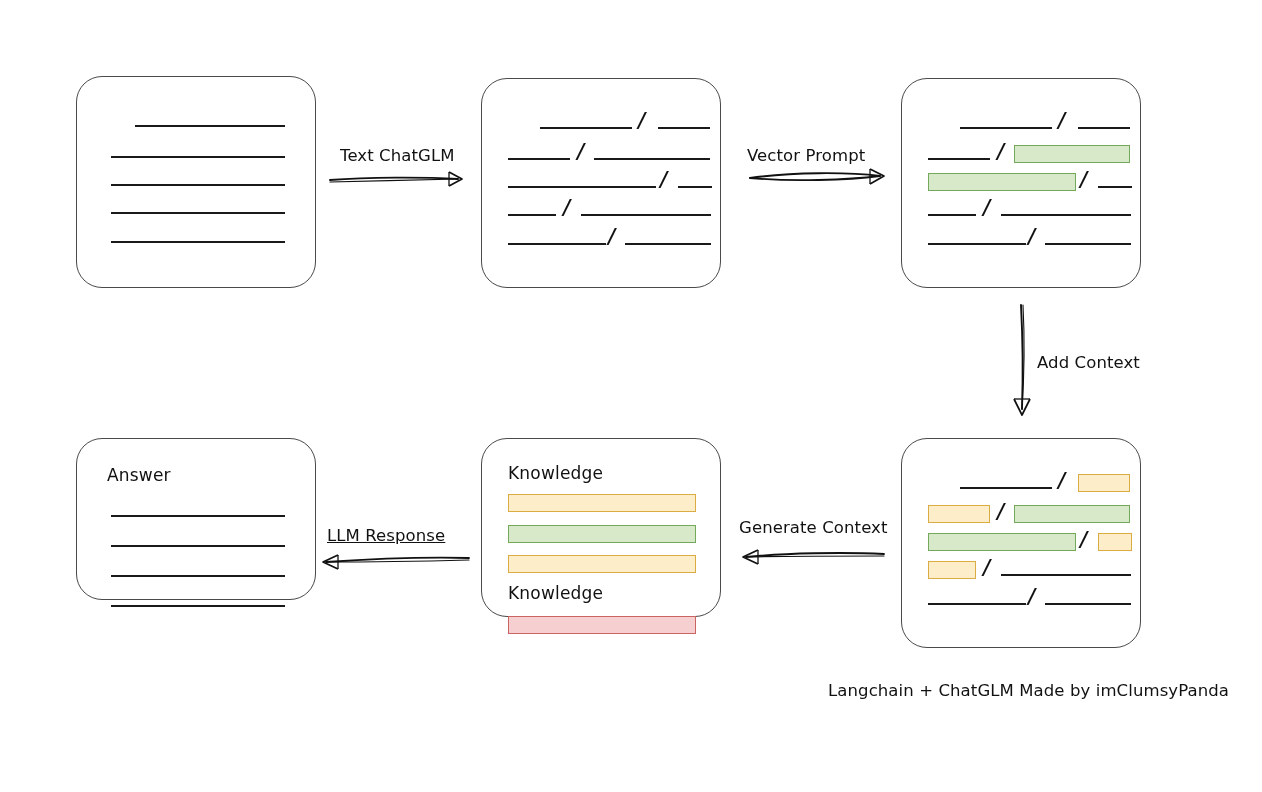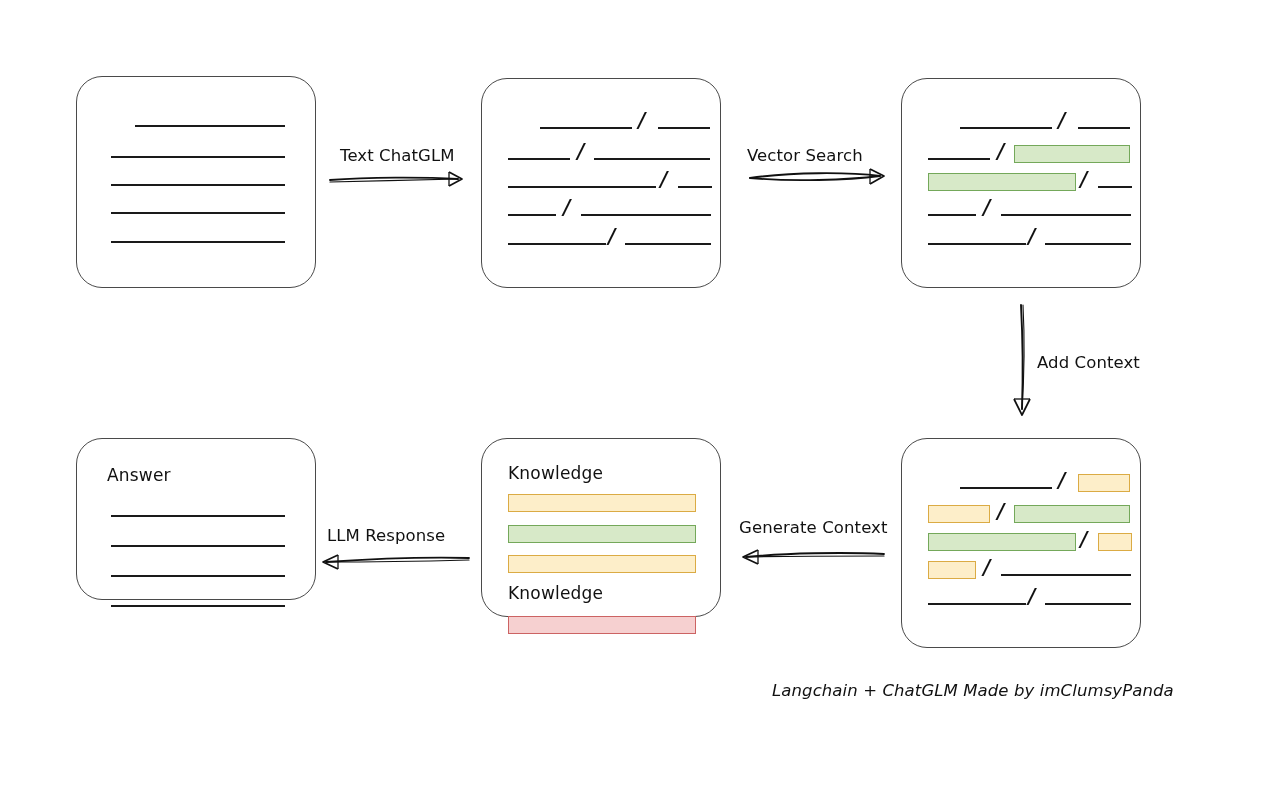--- a/index.html
+++ b/index.html
@@ -114,21 +114,21 @@
         <div class="slash" style="left: 178px; top: 90px;">/</div>
         <div class="rule" style="left: 26px; top: 135px; width: 48px;"></div>
         <div class="rule" style="left: 99px; top: 135px; width: 130px;"></div>
         <div class="slash" style="left: 81px; top: 118px;">/</div>
         <div class="rule" style="left: 26px; top: 164px; width: 98px;"></div>
         <div class="rule" style="left: 143px; top: 164px; width: 86px;"></div>
         <div class="slash" style="left: 126px; top: 147px;">/</div>
       </div>
   </div>
 
-  <div class="arrow-label" style="left:747px; top:146px;">Vector Search</div>
+  <div class="arrow-label" style="left:747px; top:146px;">Vector Prompt</div>
   <svg class="arrow-svg" width="142" height="26" style="left:748px; top:165px;">
     <path d="M2,13 C44,7 100,7 132,11" stroke="#111111" stroke-width="1.8" fill="none" stroke-linecap="round"></path>
     <path d="M2,13 C44,17 100,15 132,11" stroke="#111111" stroke-width="1.8" fill="none" stroke-linecap="round"></path>
     <path d="M122,4 L136,11 L122,19" stroke="#111111" stroke-width="1.7" fill="none" stroke-linejoin="round"></path>
     <path d="M122,4 L122,19" stroke="#111111" stroke-width="1.3" fill="none"></path>
   </svg>
 
   <div class="node-box" style="left:901px; top:78px; width:240px; height:210px;">
     <div id="retrieved-rows">
         <div class="rule" style="left: 58px; top: 48px; width: 92px;"></div>
@@ -189,33 +189,33 @@
     <div class="box-title" style="left:26px; top:24px;">Knowledge</div>
     <div class="box-title" style="left:26px; top:144px;">Knowledge</div>
     <div id="prompt-bars">
         <div class="bar" style="left: 26px; top: 55px; width: 188px; height: 18px; background: rgb(253, 238, 201); border-color: rgb(219, 171, 68);"></div>
         <div class="bar" style="left: 26px; top: 86px; width: 188px; height: 18px; background: rgb(215, 233, 200); border-color: rgb(116, 168, 90);"></div>
         <div class="bar" style="left: 26px; top: 116px; width: 188px; height: 18px; background: rgb(253, 238, 201); border-color: rgb(219, 171, 68);"></div>
         <div class="bar" style="left: 26px; top: 177px; width: 188px; height: 18px; background: rgb(246, 208, 208); border-color: rgb(204, 99, 99);"></div>
       </div>
   </div>
 
-  <div class="arrow-label" style="left:327px; top:526px;">LLM Response</div>
+  <div class="arrow-label" style="left:327px; top:526px;text-decoration:underline;">LLM Response</div>
   <svg class="arrow-svg" width="152" height="24" style="left:320px; top:550px;">
     <path d="M149,8 C110,7 50,9 6,12" stroke="#111111" stroke-width="1.8" fill="none" stroke-linecap="round"></path>
     <path d="M149,10 C110,11 50,12 6,12" stroke="#111111" stroke-width="1.2" fill="none" stroke-linecap="round"></path>
     <path d="M18,5 L3,12 L18,19" stroke="#111111" stroke-width="1.7" fill="none" stroke-linejoin="round"></path>
     <path d="M18,5 L18,19" stroke="#111111" stroke-width="1.3" fill="none"></path>
   </svg>
 
   <div class="node-box" style="left:76px; top:438px; width:240px; height:162px;">
     <div class="box-title" style="left:30px; top:26px;">Answer</div>
     <div id="answer-lines">
         <div class="rule" style="left: 34px; top: 76px; width: 174px;"></div>
         <div class="rule" style="left: 34px; top: 106px; width: 174px;"></div>
         <div class="rule" style="left: 34px; top: 136px; width: 174px;"></div>
         <div class="rule" style="left: 34px; top: 166px; width: 174px;"></div>
       </div>
   </div>
 
-  <div class="caption" style="left:772px; top:681px;font-style:italic;">Langchain + ChatGLM Made by imClumsyPanda</div>
+  <div class="caption" style="left:828px; top:681px;">Langchain + ChatGLM Made by imClumsyPanda</div>
 
 </div>
 
 </body></html>

